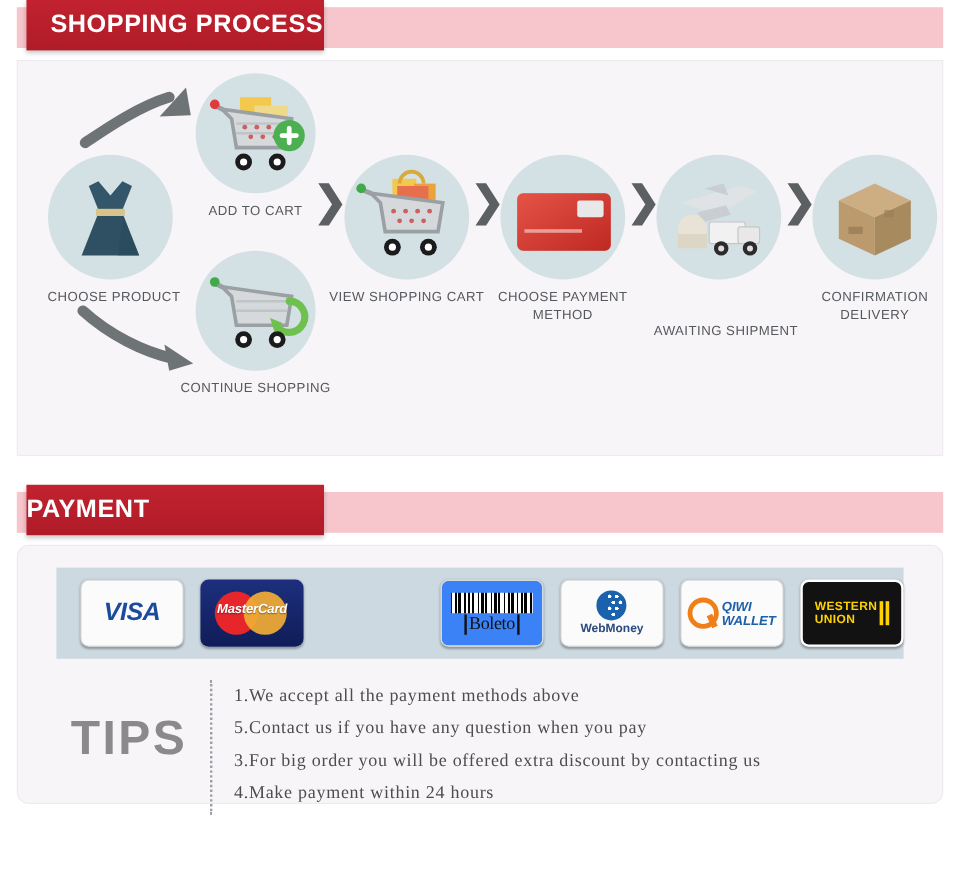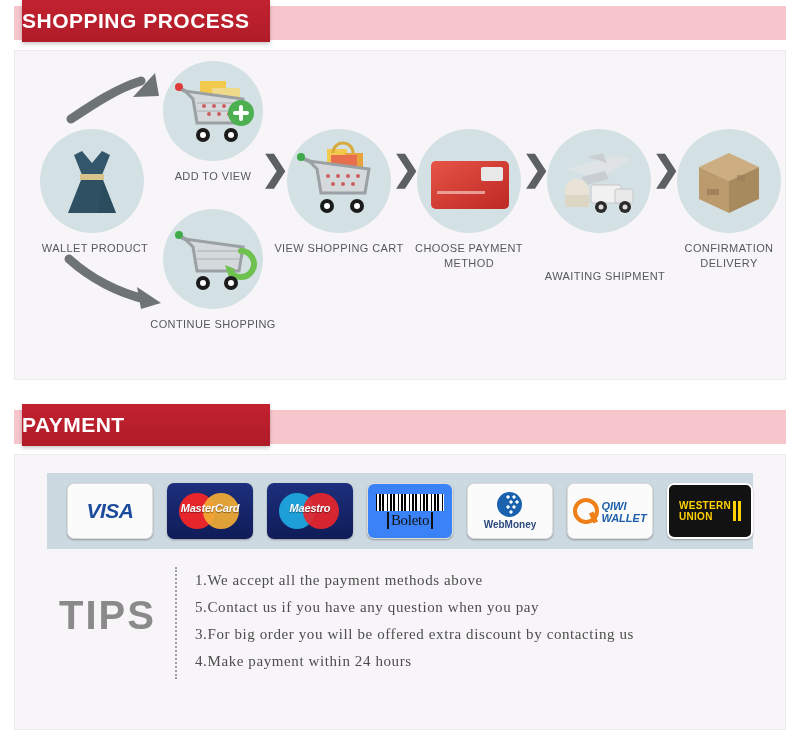--- a/index.html
+++ b/index.html
@@ -34,32 +34,32 @@
   }
   .banner-title{
     color:#ffffff;
     font-size:21px;
     font-weight:bold;
     letter-spacing:.5px;
     width:100%;
     text-align:left;
     font-family:"Liberation Sans", sans-serif;
   }
-  .banner-tab.left-align .banner-title{ text-align:left; }
+  .banner-tab.left-align .banner-title{ text-align:left; padding-left:20px;}
 
   
   .panel{
     margin:8px 14px 0 14px;
     background:#f8f5f9;
     border:1px solid #efeaf0;
     box-sizing:border-box;
     position:relative;
   }
   #process-panel{height:330px;}
-  #payment-panel{height:276px;}
+  #payment-panel{height:216px;border-radius:10px;}
 
   
   .circle{
     position:absolute;
     border-radius:50%;
     background:#d4e1e4;
   }
   .step-label{
     position:absolute;
     text-align:center;
@@ -221,21 +221,21 @@
 
   <div>
     <div class="circle" style="left:25px;top:78px;width:104px;height:104px;">
       <svg width="104" height="104" viewBox="0 0 104 104">
         <path d="M42 22 L52 34 L62 22 L70 26 L62 46 L62 48 L42 48 L42 46 L34 26 Z" fill="#33566a"></path>
         <rect x="40" y="45" width="24" height="6" fill="#d8c48a"></rect>
         <path d="M41 51 L63 51 L76 84 L28 84 Z" fill="#2f5062"></path>
         <path d="M63 51 L76 84 L58 84 Z" fill="#28485a" opacity=".55"></path>
       </svg>
     </div>
-    <div class="step-label" style="left:5px;top:190px;width:150px;">WALLET  PRODUCT</div>
+    <div class="step-label" style="left:5px;top:190px;width:150px;">CHOOSE  PRODUCT</div>
   </div>
 
   <div>
     <div class="circle" style="left:148px;top:10px;width:100px;height:100px;">
       <svg width="100" height="100" viewBox="0 0 100 100">
         <rect x="37" y="20" width="26" height="14" fill="#f2c94c"></rect>
         <rect x="49" y="27" width="28" height="10" fill="#efd98a"></rect>
         <path d="M14 26 L22 30" stroke="#9aa0a3" stroke-width="4" stroke-linecap="round"></path>
         <circle cx="16" cy="26" r="4" fill="#e03b3b"></circle>
         <path d="M22 30 L30 38 L34 62 L76 62 L80 38 Z" fill="#d6d9db" stroke="#9aa0a3" stroke-width="3"></path>
@@ -250,21 +250,21 @@
           <circle cx="66" cy="53" r="2"></circle>
         </g>
         <circle cx="40" cy="74" r="7" fill="#1b1b1b"></circle>
         <circle cx="40" cy="74" r="3" fill="#fff"></circle>
         <circle cx="68" cy="74" r="7" fill="#1b1b1b"></circle>
         <circle cx="68" cy="74" r="3" fill="#fff"></circle>
         <circle cx="78" cy="52" r="13" fill="#4caf50"></circle>
         <path d="M72 52 h12 M78 46 v12" stroke="#fff" stroke-width="4" stroke-linecap="round"></path>
       </svg>
     </div>
-    <div class="step-label" style="left:128px;top:118px;width:140px;">ADD TO VIEW</div>
+    <div class="step-label" style="left:128px;top:118px;width:140px;">ADD TO CART</div>
   </div>
 
   <div>
     <div class="circle" style="left:148px;top:158px;width:100px;height:100px;">
       <svg width="100" height="100" viewBox="0 0 100 100">
         <path d="M14 26 L22 30" stroke="#9aa0a3" stroke-width="4" stroke-linecap="round"></path>
         <circle cx="16" cy="26" r="4" fill="#3faa4a"></circle>
         <path d="M22 30 L30 38 L34 62 L76 62 L80 38 Z" fill="#d6d9db" stroke="#9aa0a3" stroke-width="3"></path>
         <path d="M34 42 L76 42 M34 50 L76 50" stroke="#bfc4c7" stroke-width="2"></path>
         <path d="M78 42 a13 13 0 1 1 -11 20" stroke="#6ec04f" stroke-width="6" fill="none" stroke-linecap="round"></path>
@@ -387,27 +387,20 @@
     </div>
 
     <div class="pay-card pc-navy" style="left:120px;">
       <div class="mc-wrap">
         <div class="mc-c mc-left" style="background:#e7262c;"></div>
         <div class="mc-c mc-right" style="background:#f2ad34;opacity:.92;"></div>
         <div class="mc-txt">MasterCard</div>
       </div>
     </div>
 
-    <div class="pay-card pc-navy" style="left:220px;">
-      <div class="mc-wrap">
-        <div class="mc-c mc-left" style="background:#1f9fd8;"></div>
-        <div class="mc-c mc-right" style="background:#e7262c;opacity:.92;"></div>
-        <div class="mc-txt">Maestro</div>
-      </div>
-    </div>
 
     <div class="pay-card pc-white" style="left:320px;">
       <div class="boleto">
         <div class="barcode"></div>
         <div class="boleto-txt">Boleto</div>
       </div>
     </div>
 
     <div class="pay-card pc-white" style="left:420px;">
       <div class="wm-wrap">

